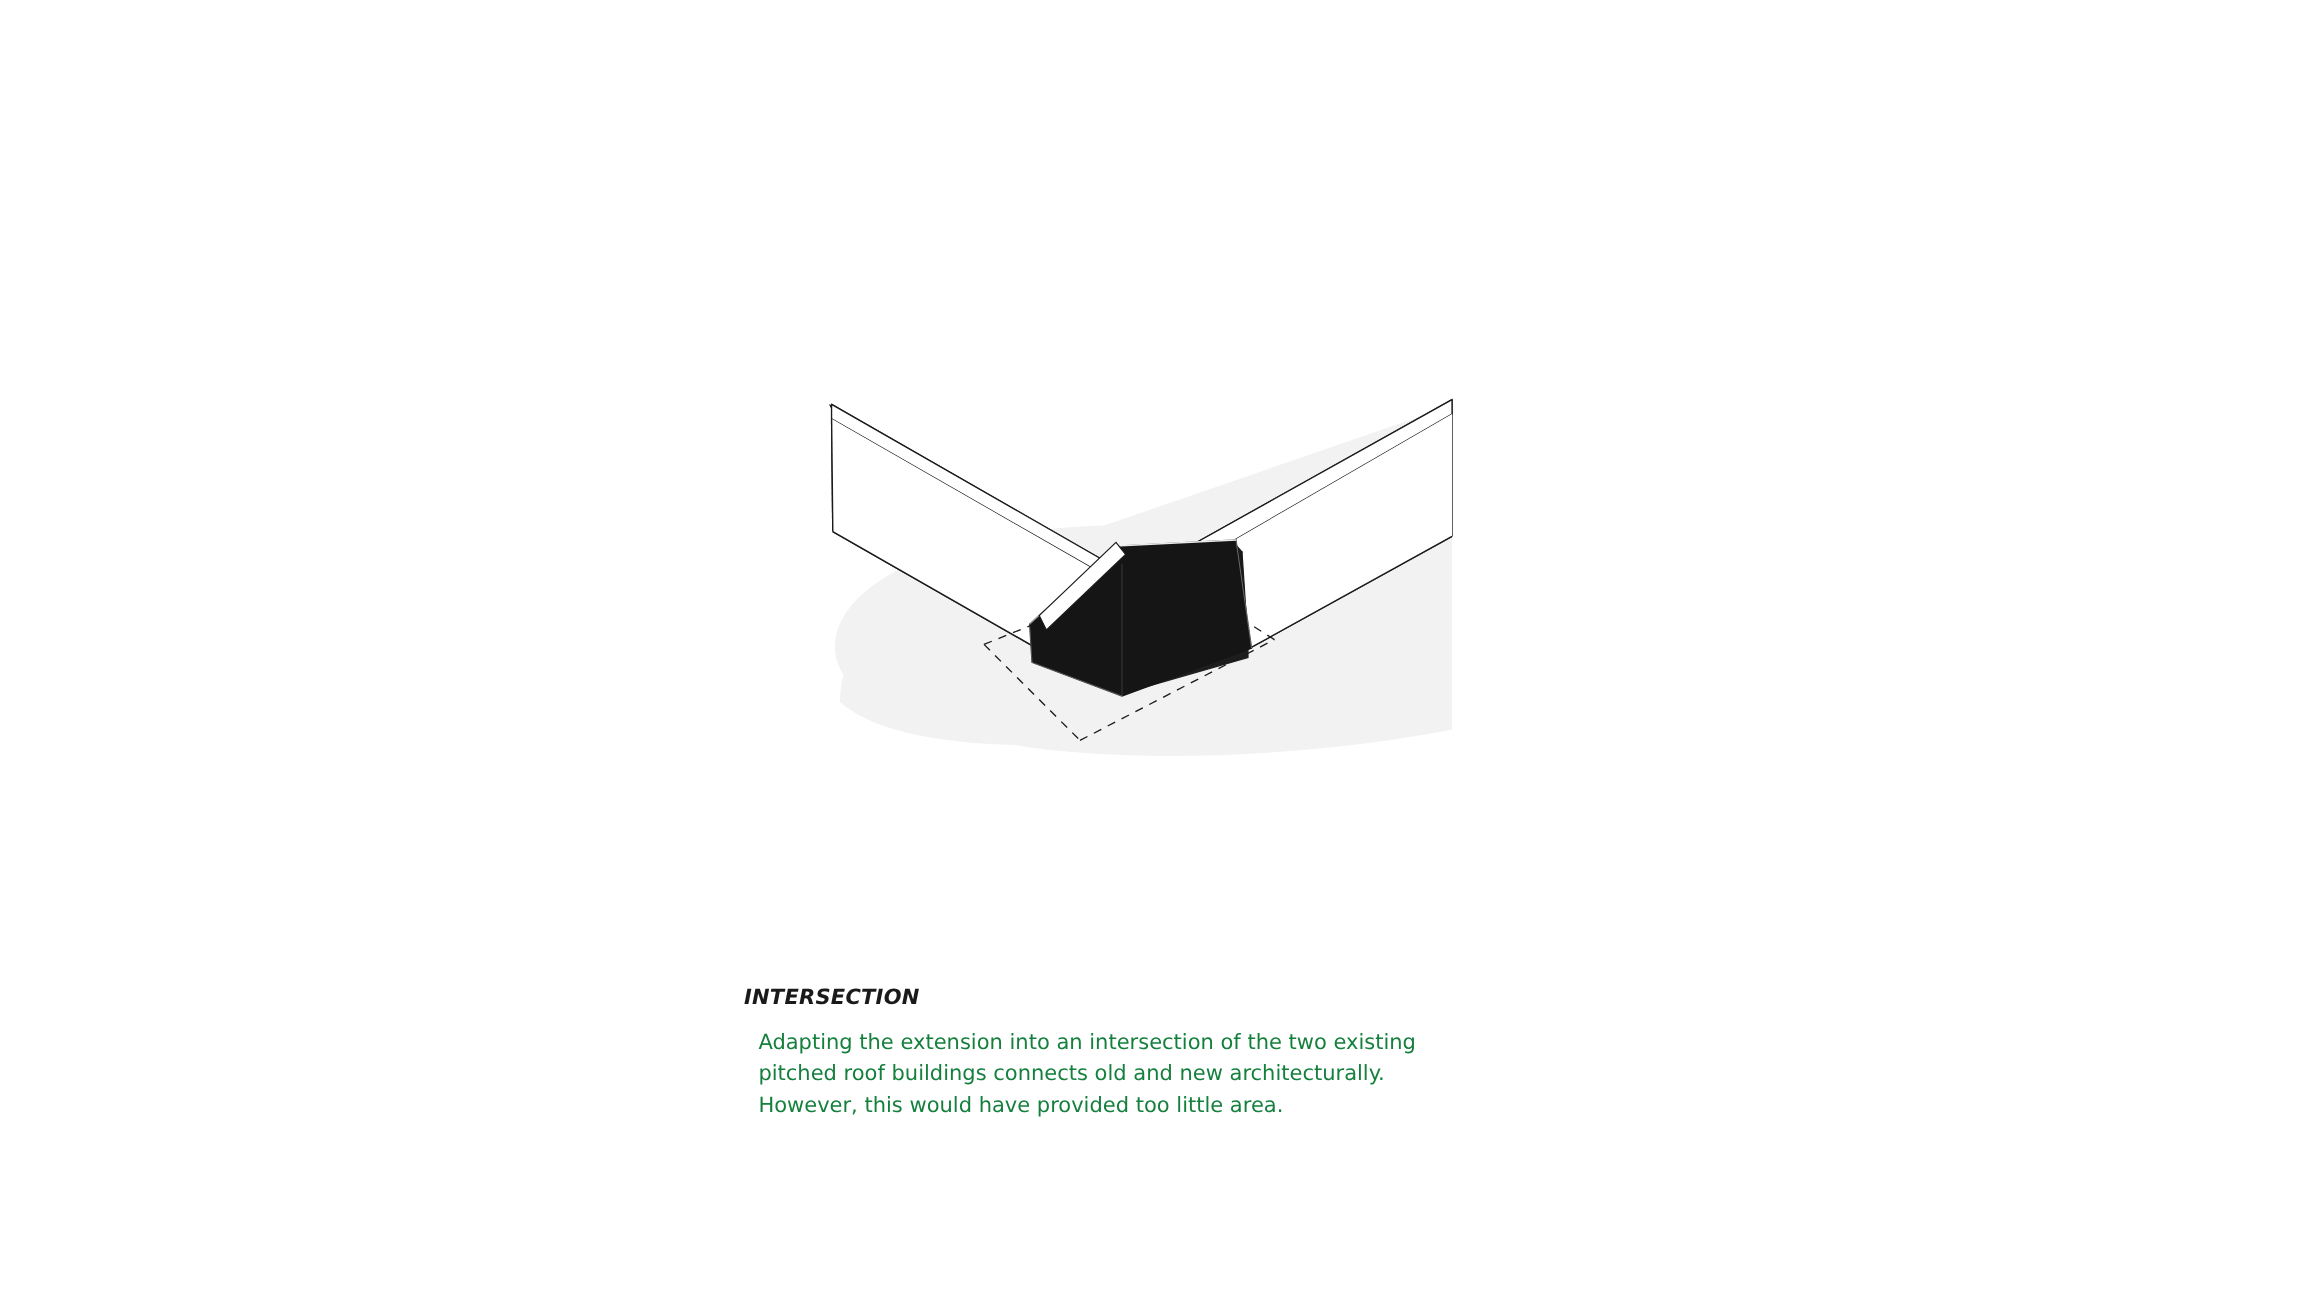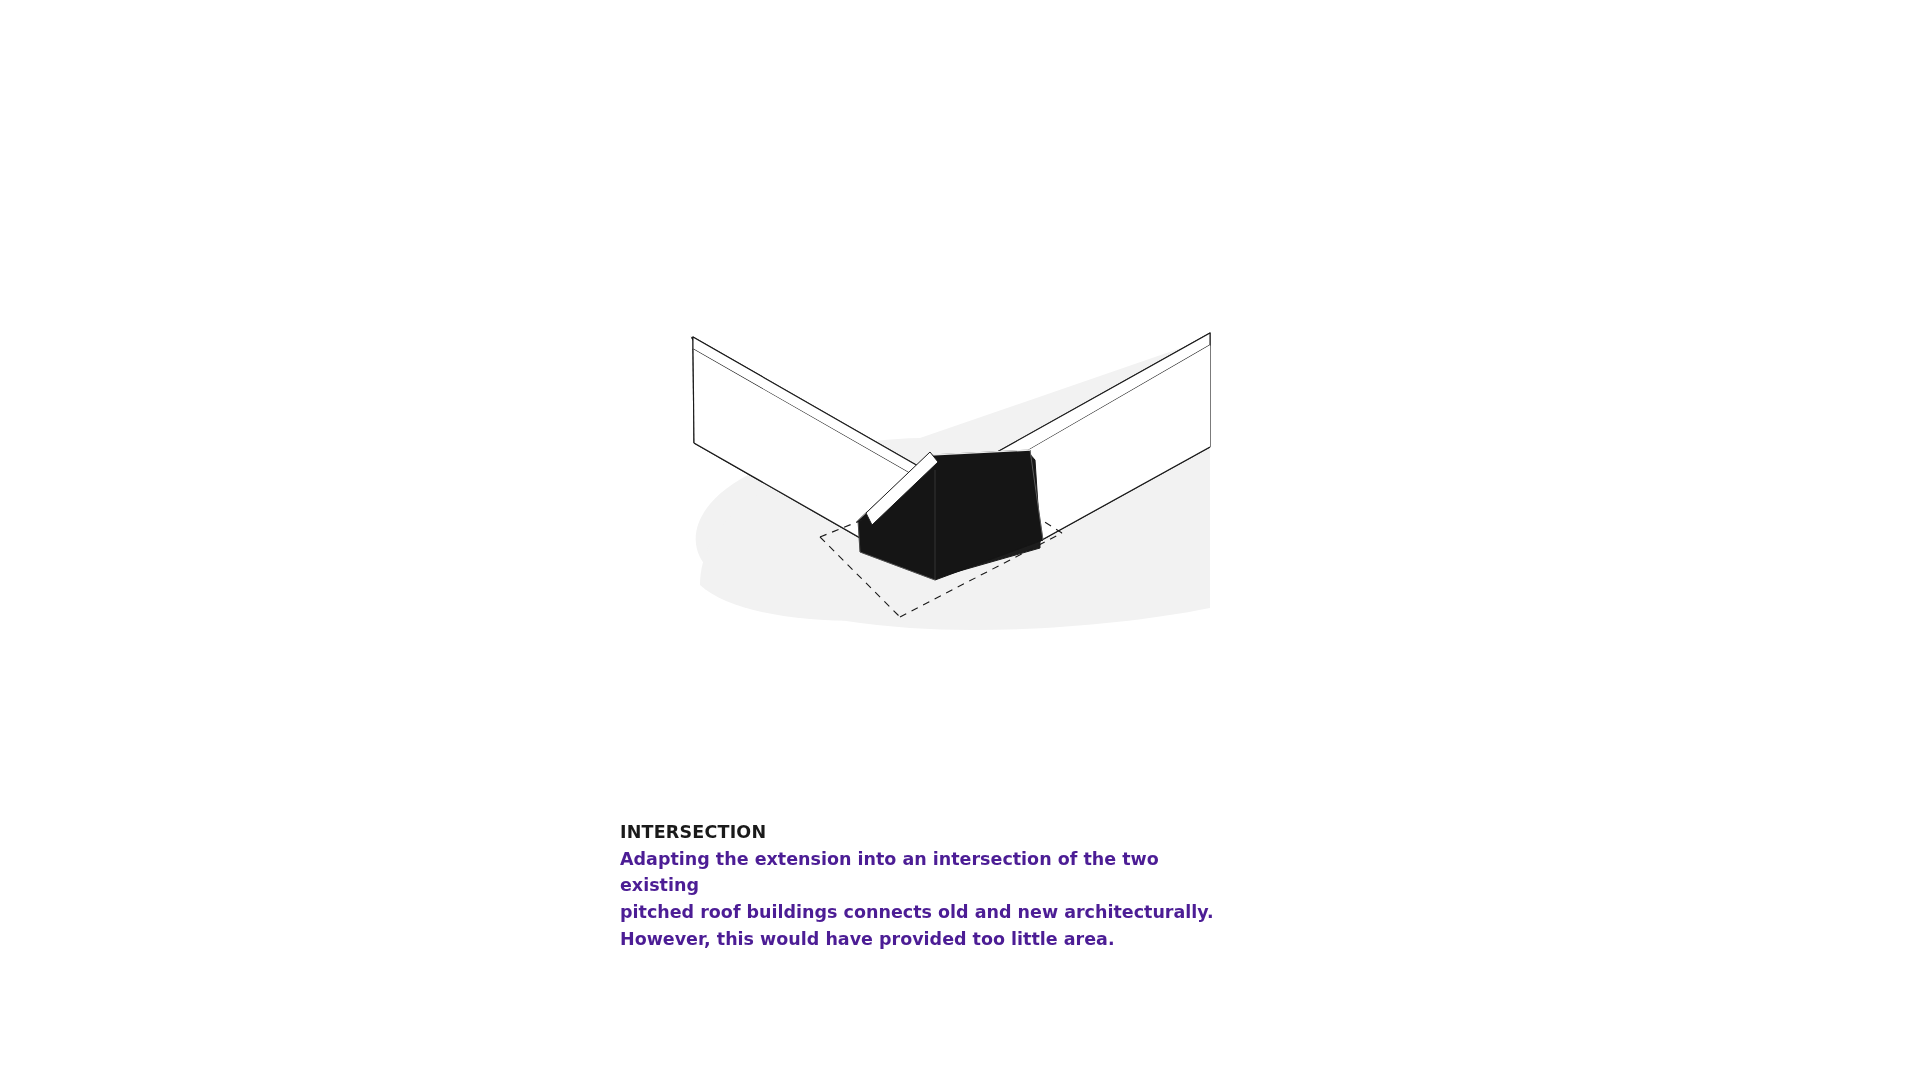--- a/index.html
+++ b/index.html
@@ -34,28 +34,29 @@
     width: 620px;
   }
   #caption-title {
     font-family: "DejaVu Sans", sans-serif;
     font-size: 17.5px;
     font-weight: bold;
     color: #1a1a1a;
     letter-spacing: 0.2px;
     line-height: 1.25;
     margin: 0 0 2px 0;
+    font-style: italic;
   }
   #caption-body {
     font-family: "DejaVu Sans", sans-serif;
     font-size: 17.5px;
-    font-weight: bold;
-    color: #4c1d95;
+    font-weight: normal;
+    color: #15803d;
     line-height: 1.52;
-    margin: 0;
+    margin: 12px;
     white-space: pre-line;
   }
 </style>
 </head>
 <body>
 
 <div id="stage">
 
   <svg id="diagram-svg" viewBox="0 0 1920 1080" aria-hidden="true">
 

